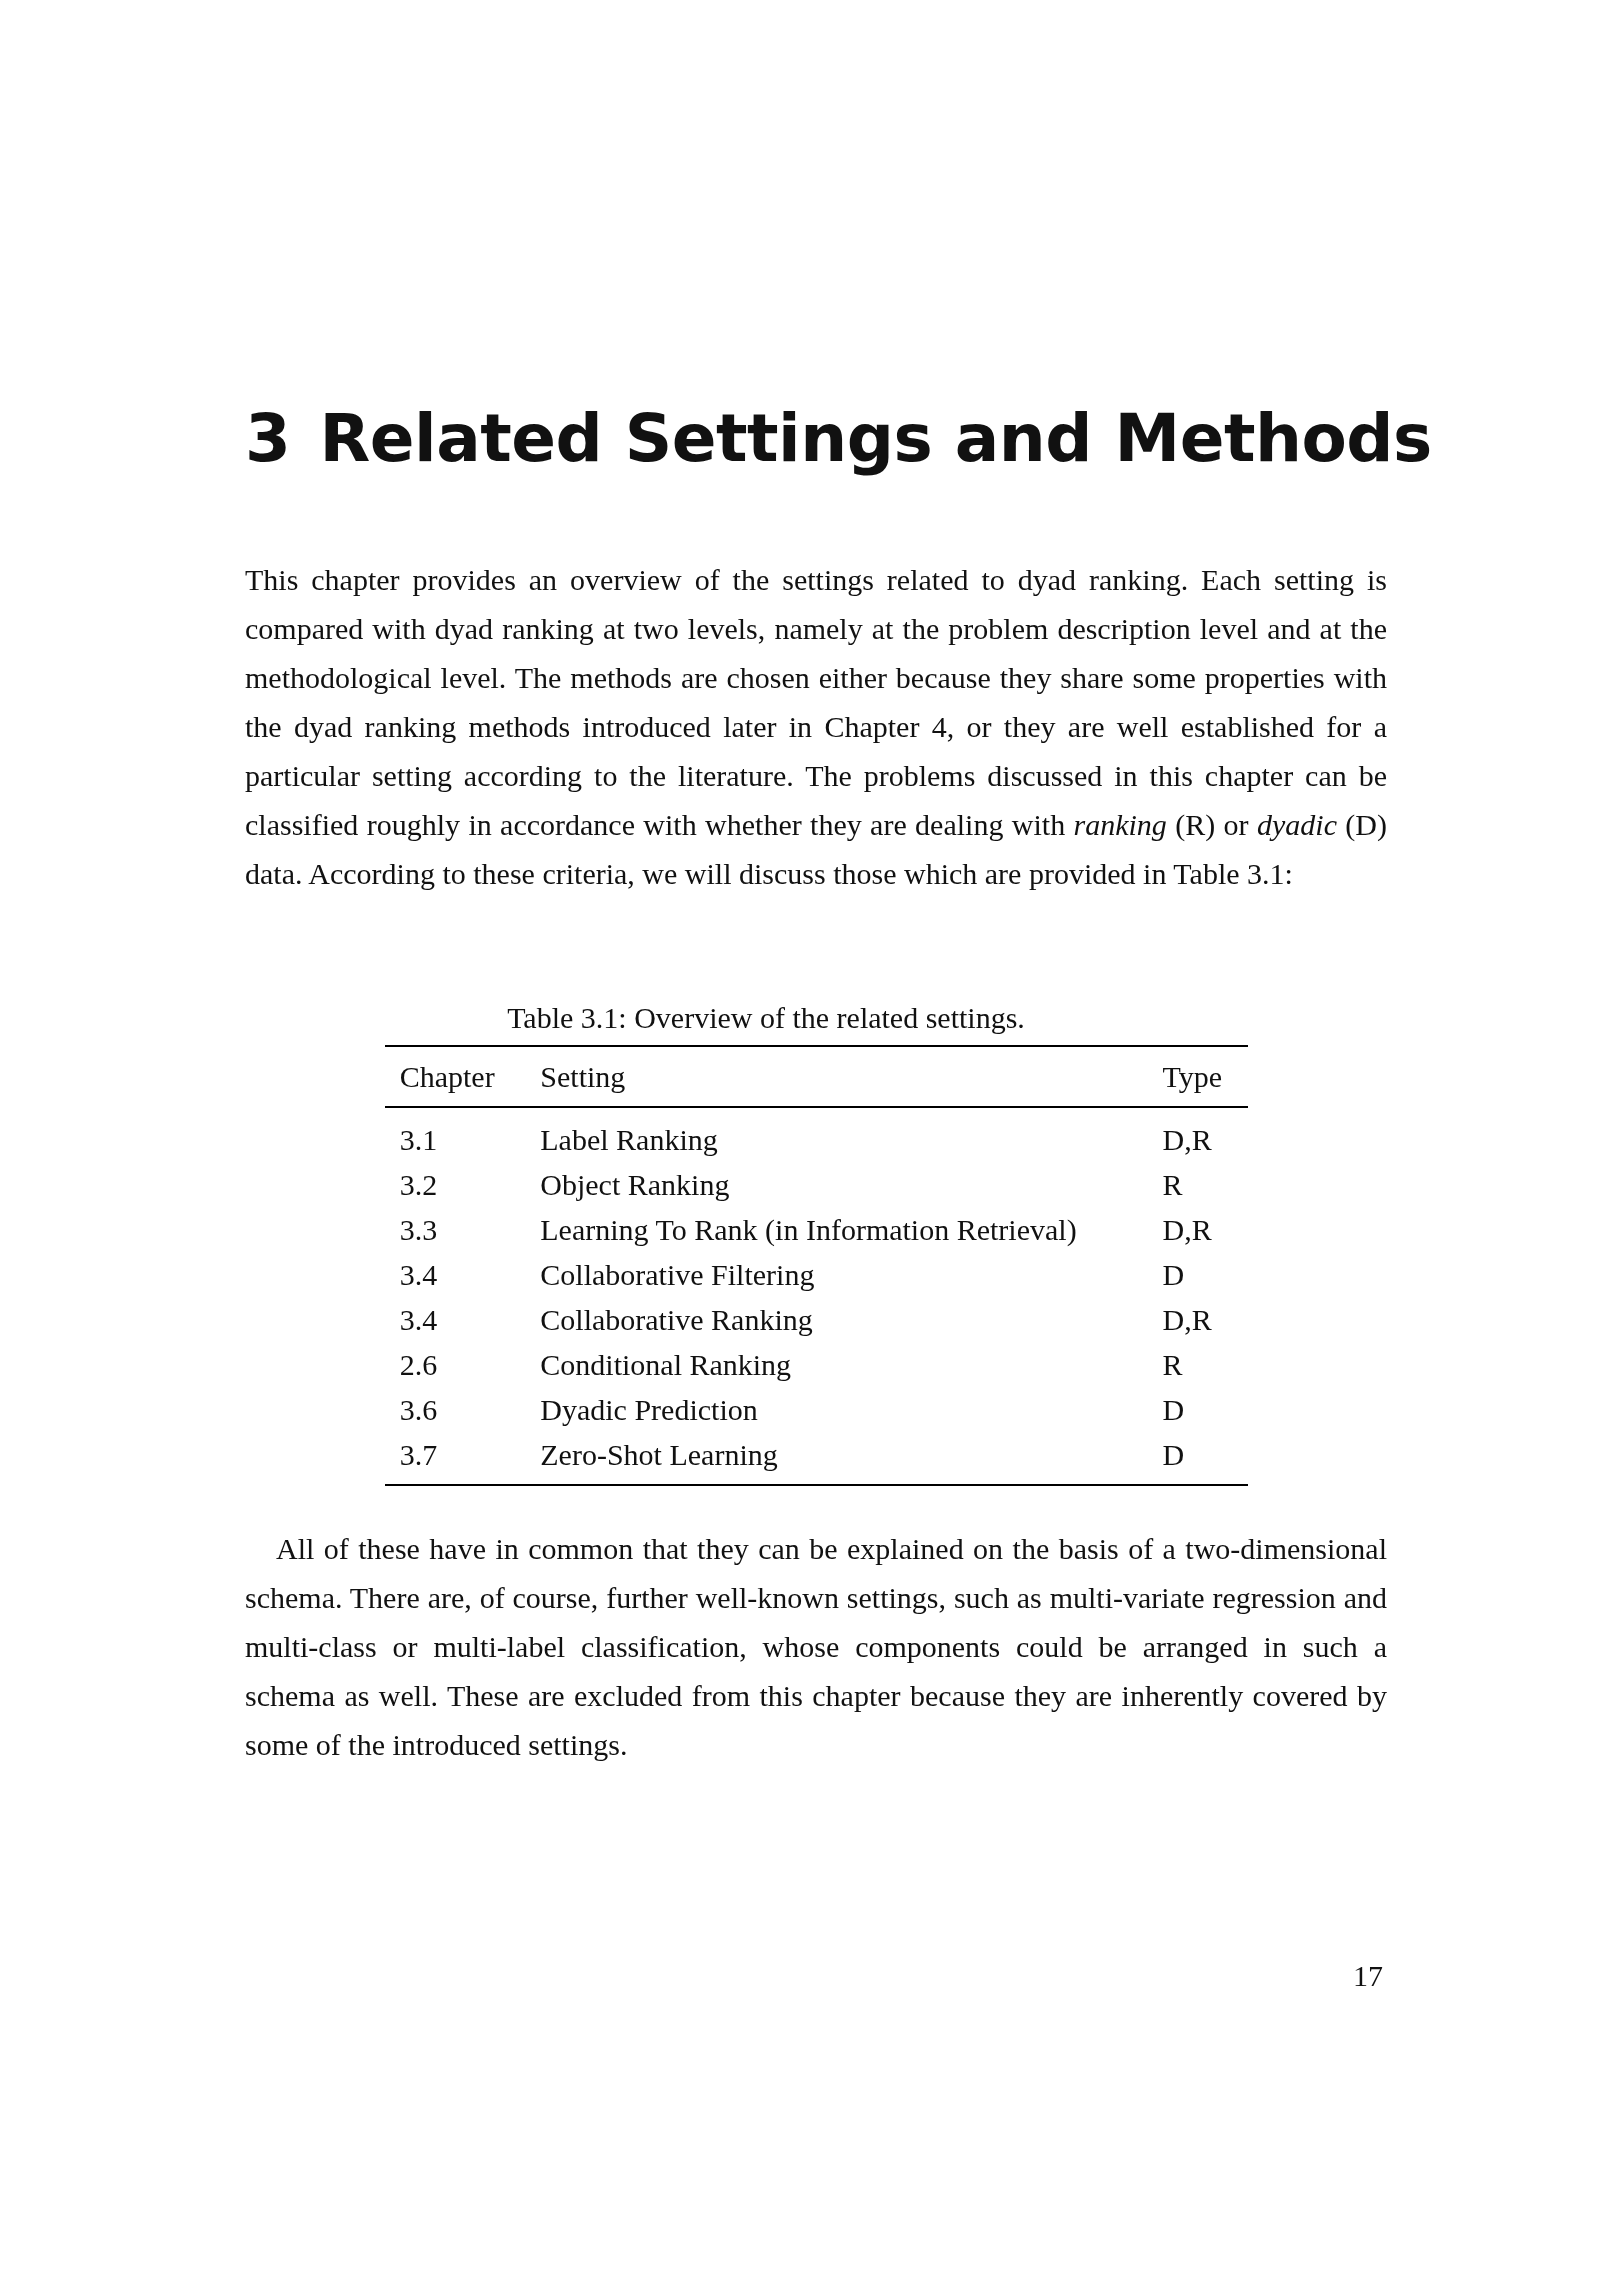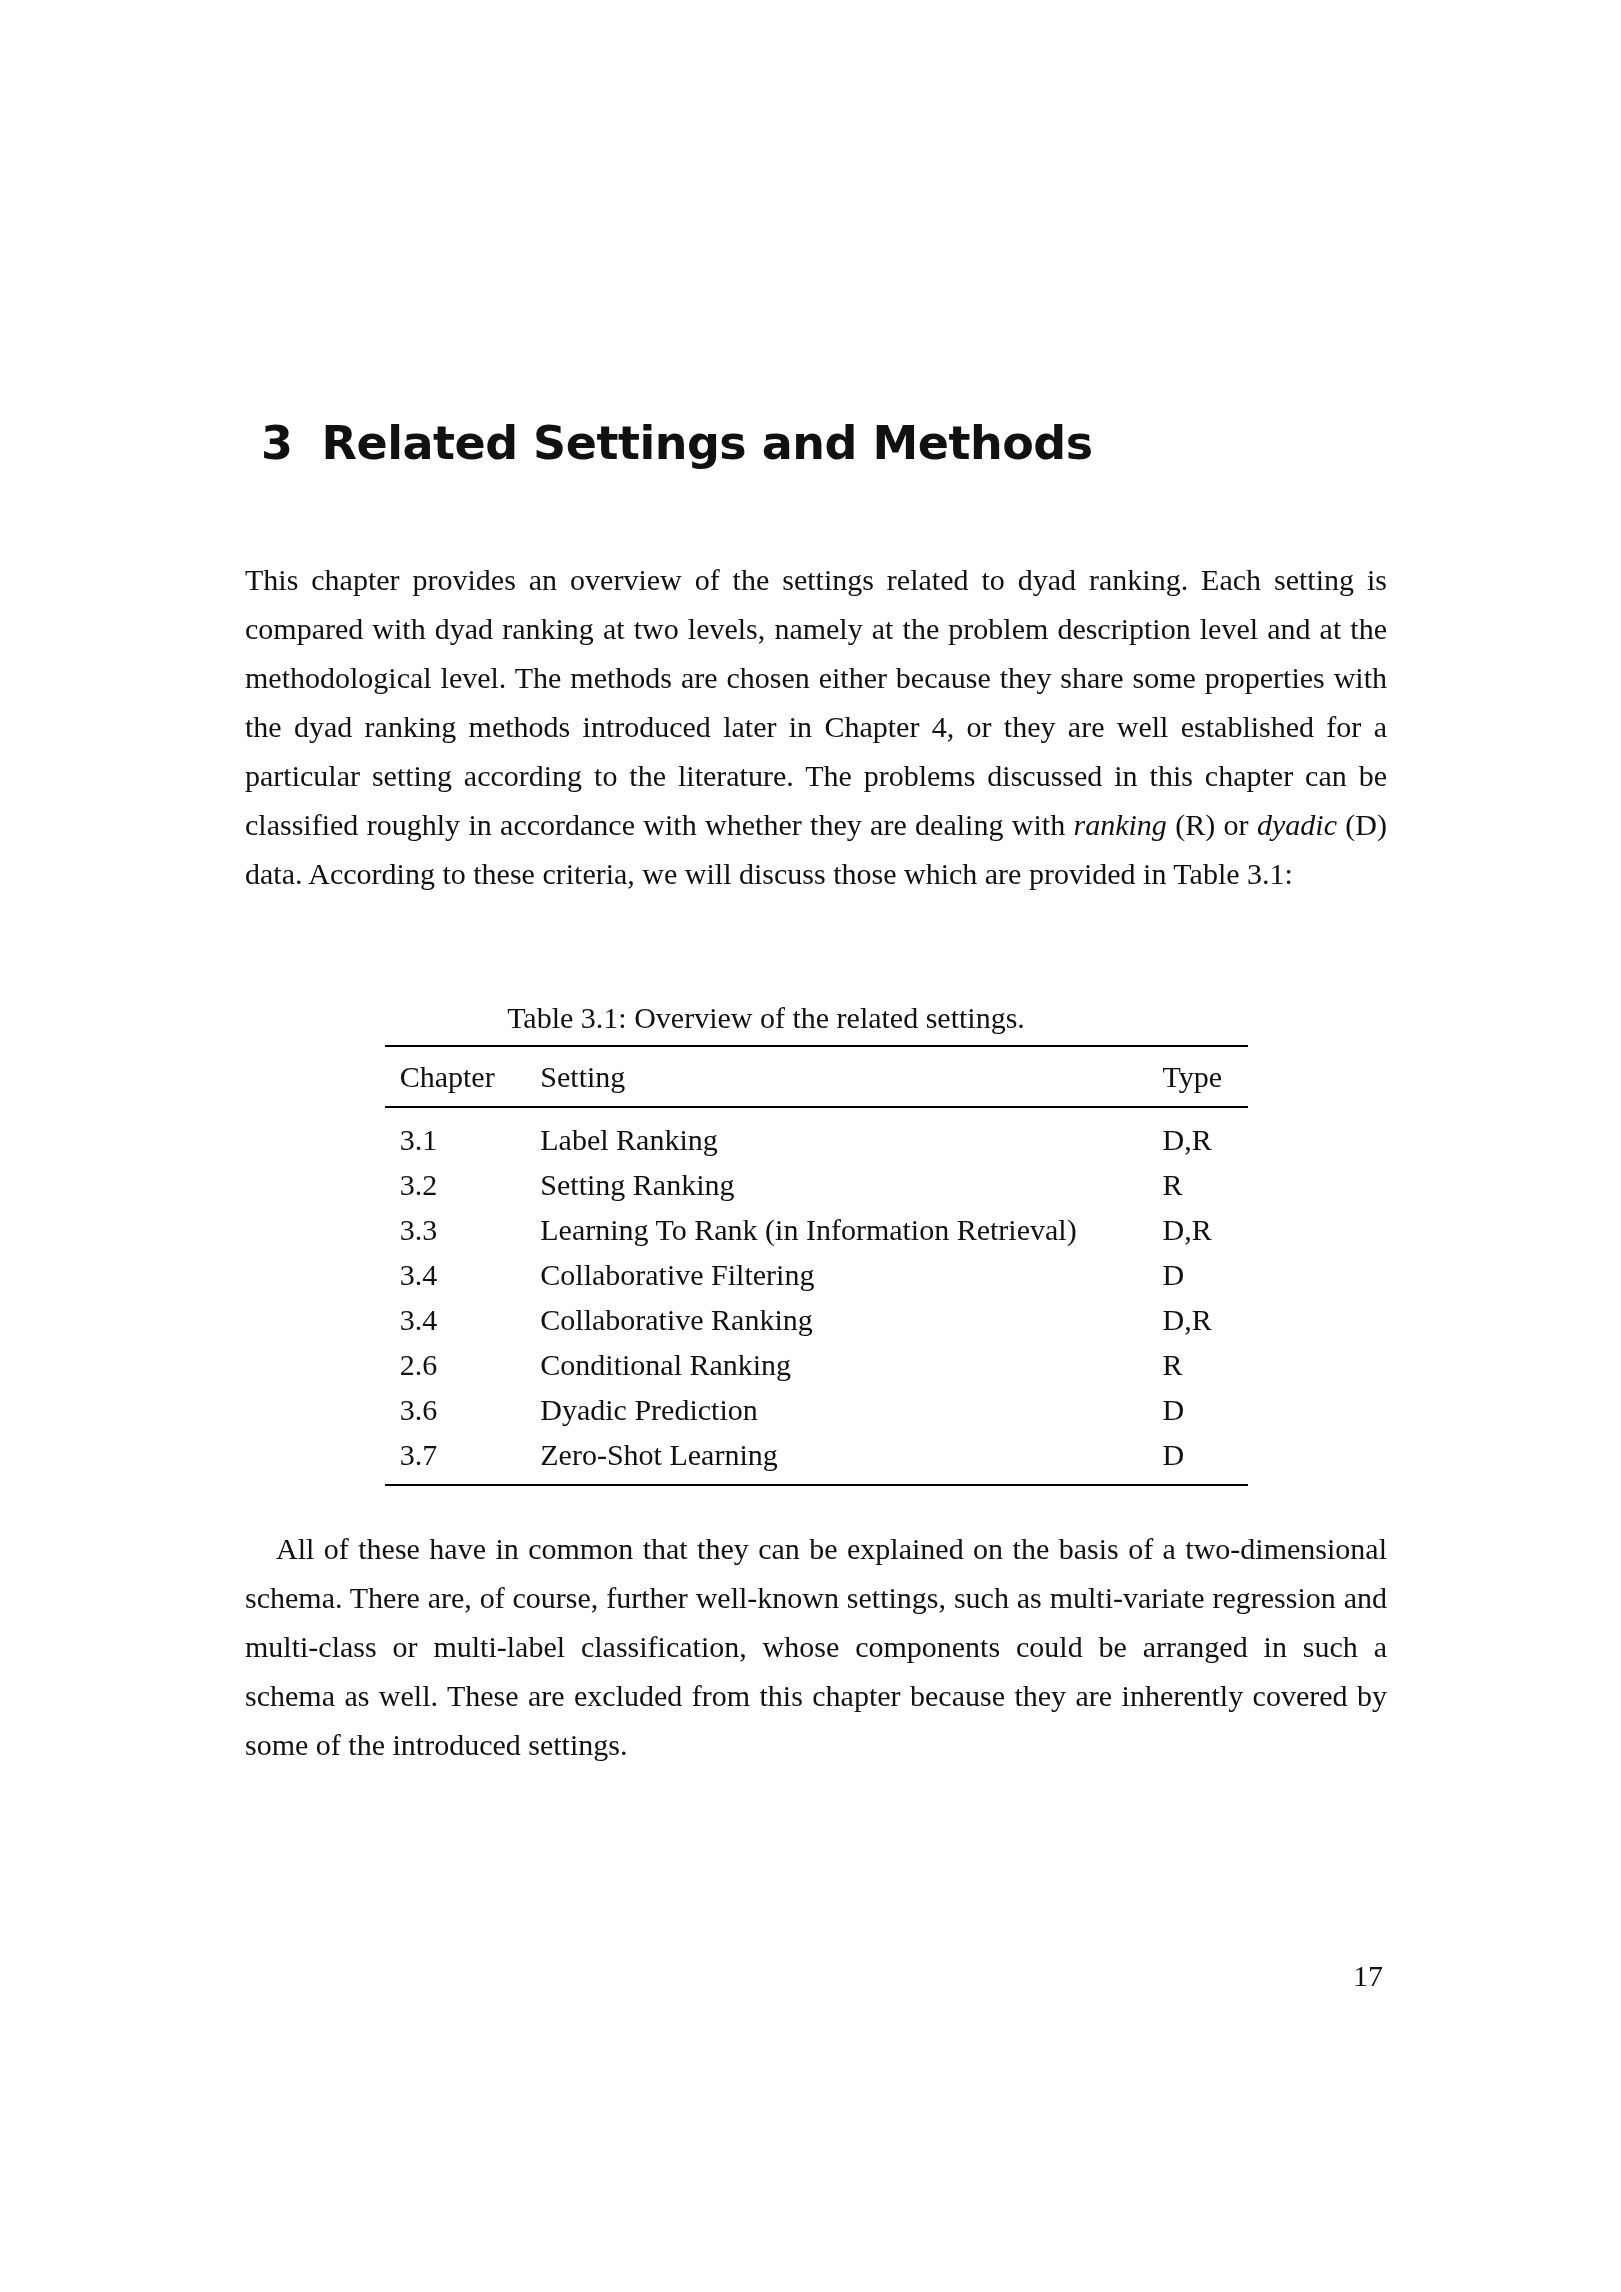--- a/index.html
+++ b/index.html
@@ -12,24 +12,24 @@
       height: 2293px;
       position: relative;
       overflow: hidden;
       color: #111111;
       font-family: "Liberation Serif", "DejaVu Serif", serif;
     }
     .chapter-title {
       position: absolute;
       left: 245px;
       top: 400px;
-      margin: 16px;
+      margin: 0;
       font-family: "DejaVu Sans", "Liberation Sans", sans-serif;
       font-weight: bold;
-      font-size: 46px;
+      font-size: 66px;
       letter-spacing: -0.5px;
       white-space: nowrap;
     }
     .chapter-title .num {
       margin-right: 29px;
     }
     .para {
       position: absolute;
       left: 245px;
       width: 1142px;
@@ -121,21 +121,21 @@
       </tr>
     </thead>
     <tbody id="table-body">
         <tr>
           <td>3.1</td>
           <td class="col-setting">Label Ranking</td>
           <td class="col-type">D,R</td>
         </tr>
         <tr>
           <td>3.2</td>
-          <td class="col-setting">Setting Ranking</td>
+          <td class="col-setting">Object Ranking</td>
           <td class="col-type">R</td>
         </tr>
         <tr>
           <td>3.3</td>
           <td class="col-setting">Learning To Rank (in Information Retrieval)</td>
           <td class="col-type">D,R</td>
         </tr>
         <tr>
           <td>3.4</td>
           <td class="col-setting">Collaborative Filtering</td>

